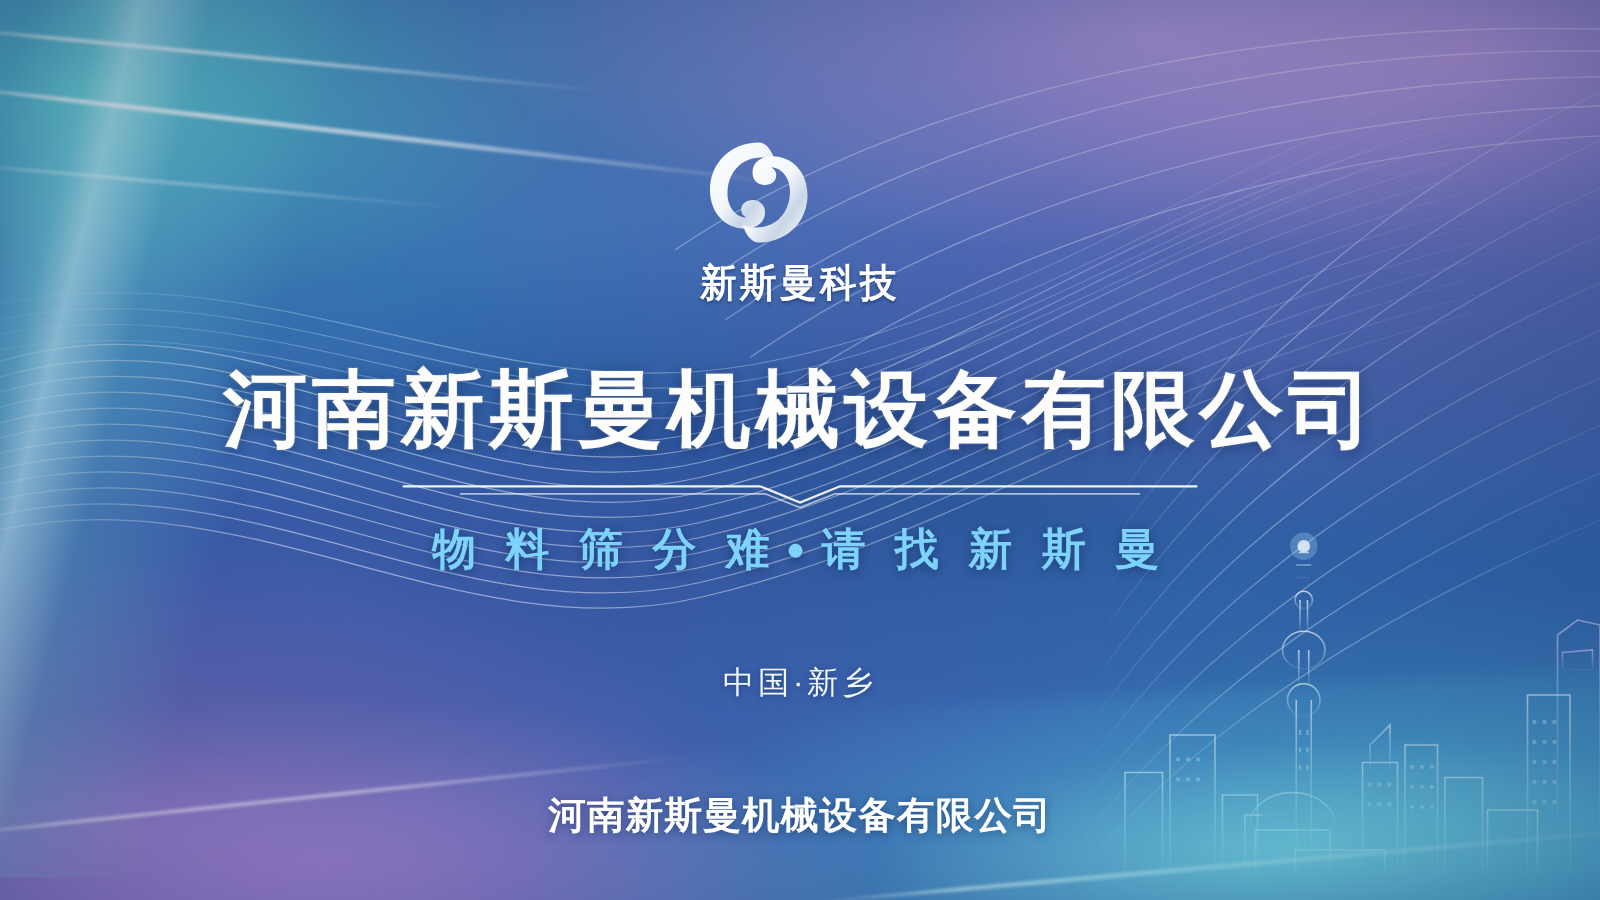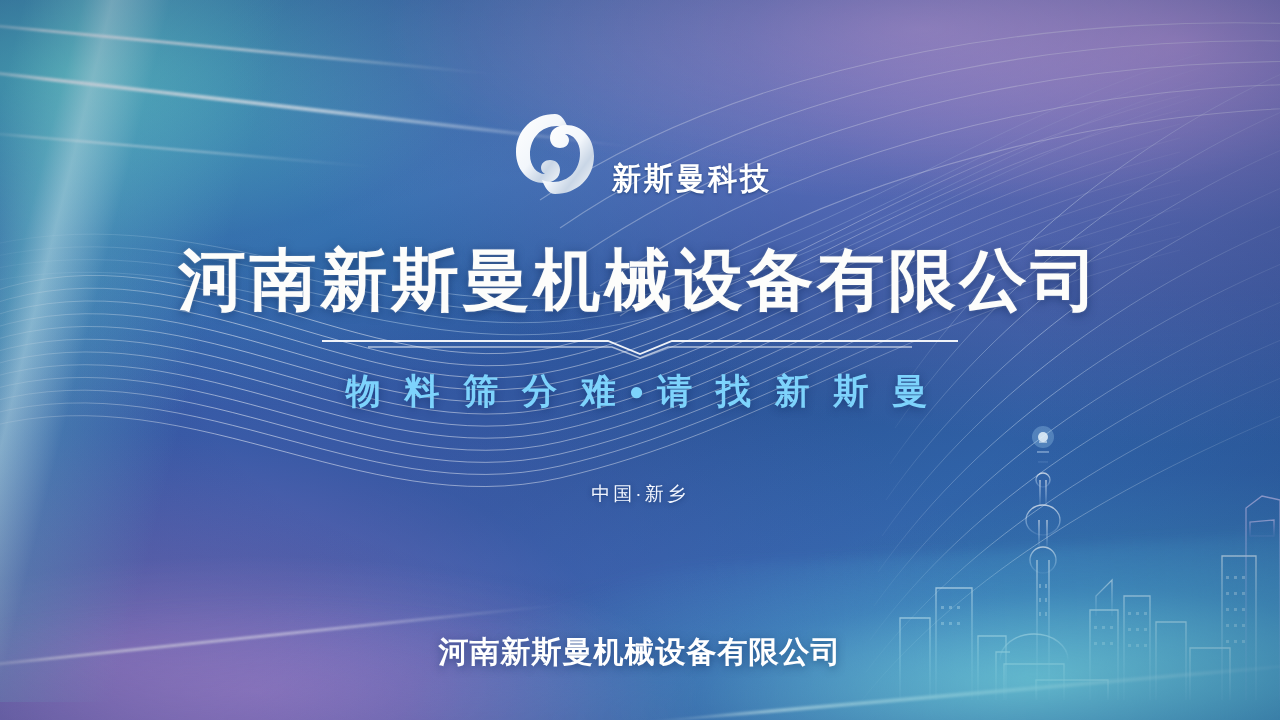--- a/index.html
+++ b/index.html
@@ -98,22 +98,22 @@
     position: absolute;
     inset: 0;
     display: flex;
     flex-direction: column;
     align-items: center;
   }
 
   .logo-block {
     margin-top: 108px;
     display: flex;
-    flex-direction: row;
-    align-items: flex-end;
+    flex-direction: column;
+    align-items: flex-start;
   }
   .logo-mark { width: 104px; height: 92px; display: block; }
   .logo-word {
     margin-top: 6px;
     font-size: 31px;
     font-weight: bold;
     letter-spacing: 3px;
     color: #ffffff;
     text-shadow: 0 1px 3px rgba(10,40,90,0.55);
     transform: scaleX(0.94);
@@ -148,21 +148,21 @@
   }
   .slogan .dot {
     display: inline-block;
     margin: 0 6px;
     font-size: 26px;
     vertical-align: 3px;
   }
 
   .location {
     margin-top: 66px;
-    font-size: 19px;
+    font-size: 25px;
     letter-spacing: 3px;
     color: #f2f6ff;
     text-shadow: 0 1px 5px rgba(8,32,80,0.5);
   }
 
   .bottom-caption {
     position: absolute;
     left: 0;
     right: 0;
     top: 632px;

